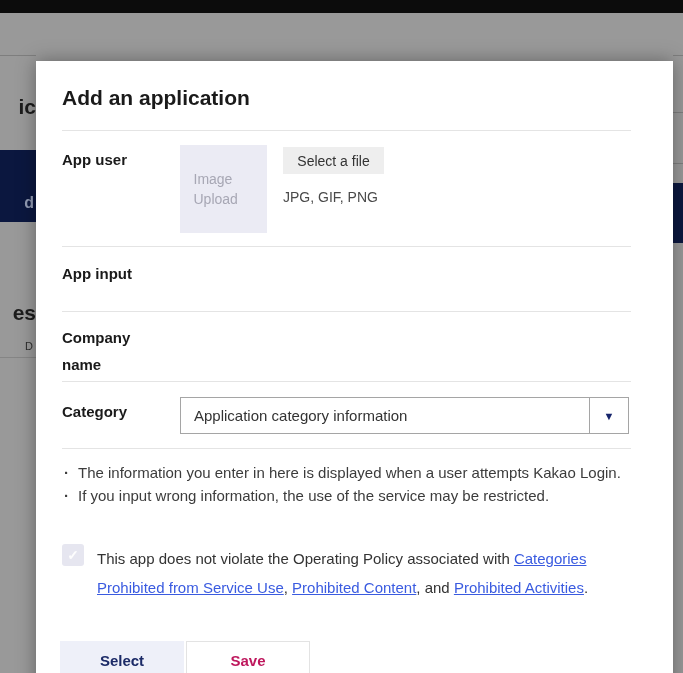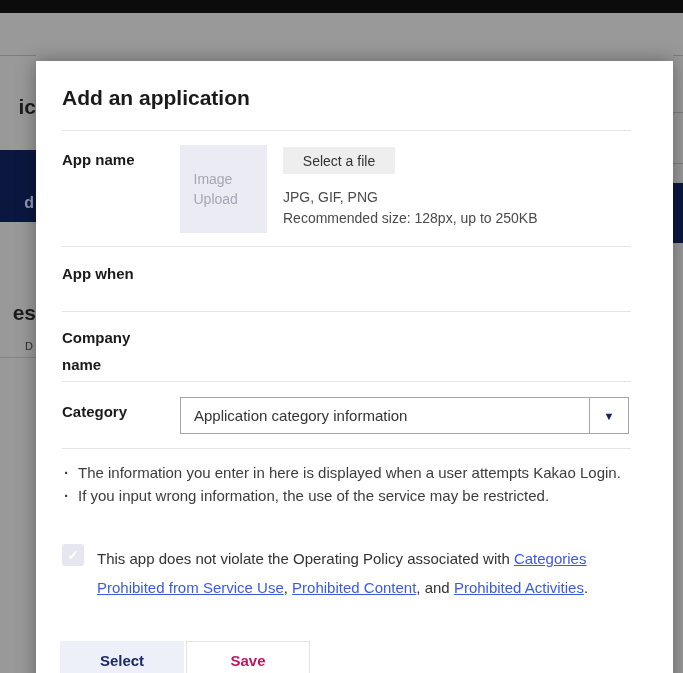--- a/index.html
+++ b/index.html
@@ -29,21 +29,21 @@
   .title { left:26px; top:25px; font-size:21px; font-weight:bold; color:#1a1a1a; }
   .divider { left:26px; width:569px; height:1px; background:#e4e4e4; }
   .rowlabel { left:26px; width:104px; font-size:15px; font-weight:bold; color:#1a1a1a; line-height:27px; }
   .uploadbox {
     left:144px; top:84px; width:87px; height:88px; background:#ebebf4;
     display:flex; align-items:center; justify-content:center; text-align:left;
     cursor:pointer;
   }
   .uploadbox span { position:static; font-size:14px; line-height:20px; color:#a7a7b4; width:60px; }
   .filebtn {
-    left:247px; top:86px; width:112px; height:27px; background:#eeeeee; border:none;
+    left:247px; top:86px; width:101px; height:27px; background:#eeeeee; border:none;
     font-family:inherit; font-size:14px; color:#333333; cursor:pointer;
   }
   .hint { left:247px; font-size:14px; color:#4a4a4a; }
   .tinput {
     left:144px; width:449px; height:37px; border:1px solid #a5a5a5; background:#fff;
     font-family:inherit; font-size:15px; color:#333333; padding:0 13px; border-radius:0;
   }
   .tinput::placeholder { color:#a9a9a9; opacity:1; }
   .selectbox {
     left:144px; top:336px; width:410px; height:37px; border:1px solid #a5a5a5; background:#fff;
@@ -92,30 +92,29 @@
     <div class="bgline" style="top:99px;"></div>
     <div class="bgline" style="top:150px;"></div>
     <div class="navyblock" style="top:170px; height:60px;"></div>
   </div>
 
   <div class="modal">
 
     <div class="title">Add an application</div>
     <div class="divider" style="top:69px;"></div>
 
-    <div class="rowlabel" style="top:85px;">App name</div>
+    <div class="rowlabel" style="top:85px;">App user</div>
     <div class="uploadbox">
       <span>Image Upload</span>
     </div>
     <button class="filebtn">Select a file</button>
     <div class="hint" style="top:128px;">JPG, GIF, PNG</div>
-    <div class="hint" style="top:149px;">Recommended size: 128px, up to 250KB</div>
     <div class="divider" style="top:185px;"></div>
 
-    <div class="rowlabel" style="top:199px;">App when</div>
+    <div class="rowlabel" style="top:199px;">App input</div>
     <div class="divider" style="top:250px;"></div>
 
     <div class="rowlabel" style="top:263px;">Company name</div>
     <div class="divider" style="top:320px;"></div>
 
     <div class="rowlabel" style="top:337px;">Category</div>
     <div class="selectbox">
       <span>Application category information</span>
     </div>
     <div class="selectarrow">

